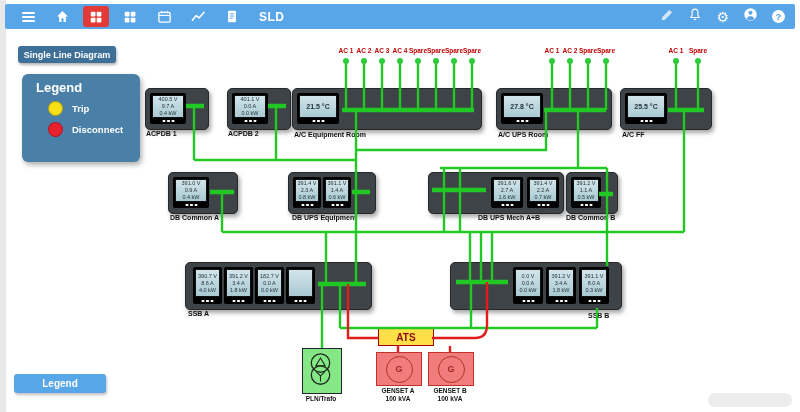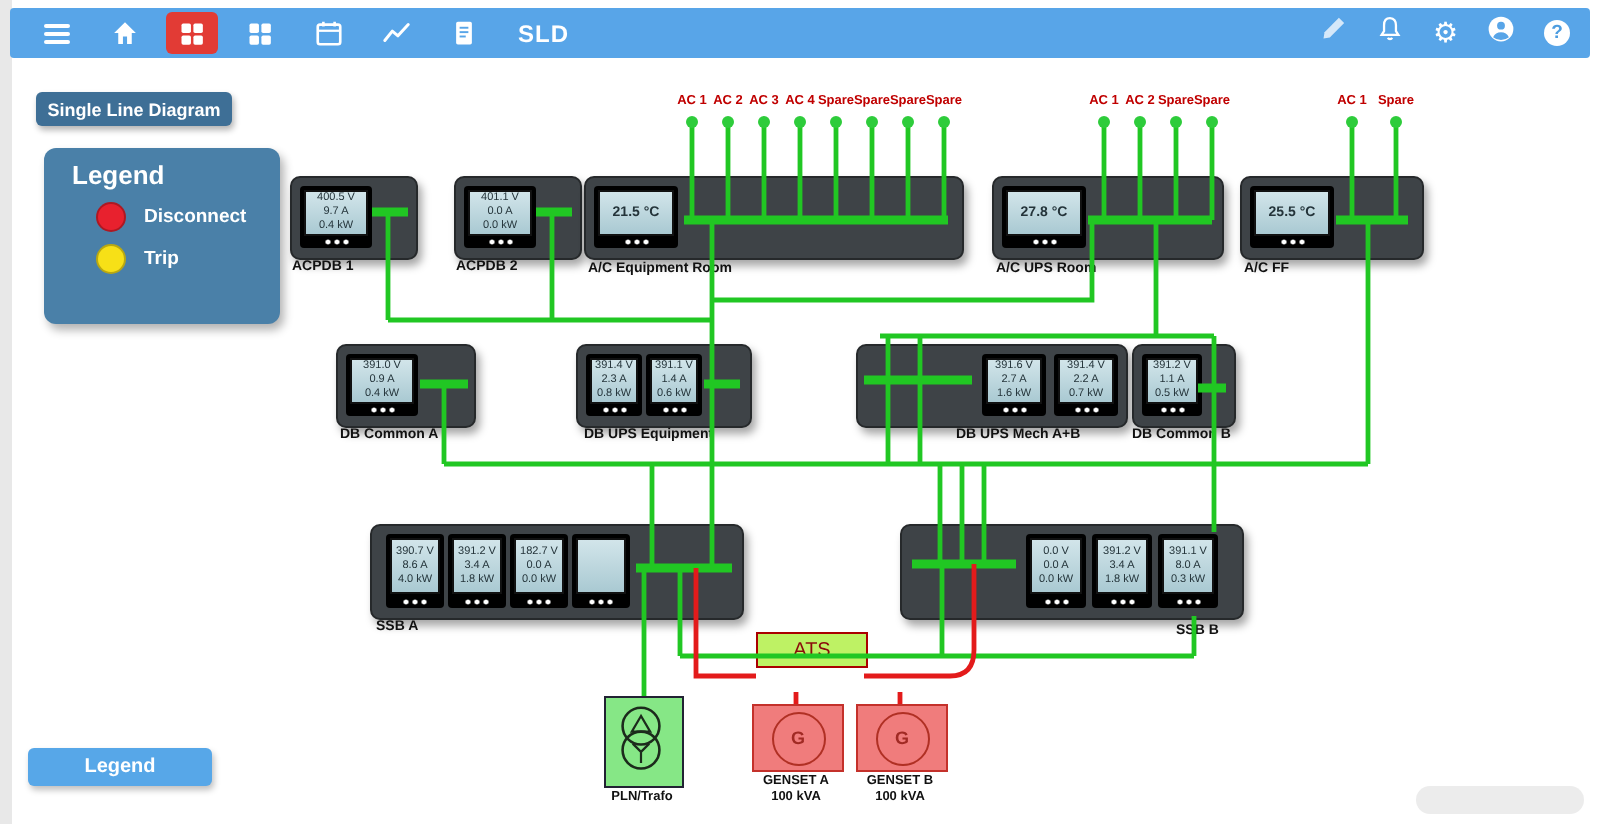--- a/index.html
+++ b/index.html
@@ -43,22 +43,22 @@
   .screen.temp{font-size:7px;font-weight:bold;}
   .dotbar{position:absolute;left:0;right:0;bottom:0;height:7px;display:flex;
           align-items:center;justify-content:center;}
   .dots{width:13px;height:4px;background-image:radial-gradient(circle,#fff 1.1px,transparent 1.4px);
         background-size:4.5px 4px;background-position:center;}
   .plabel{position:absolute;font-size:7px;font-weight:bold;color:#111;white-space:nowrap;}
   .aclabel{position:absolute;width:34px;text-align:center;font-size:6.5px;font-weight:bold;
            color:#C00000;white-space:nowrap;}
   .wires{position:absolute;left:0;top:0;pointer-events:none;}
   
-  .ats-box{position:absolute;left:378px;top:316px;width:54px;height:16px;background:#bef264;
-           border:1px solid #AA0000;color:#8A0B0B;font-size:10px;font-weight:normal;
+  .ats-box{position:absolute;left:378px;top:328px;width:54px;height:16px;background:#fde047;
+           border:1px solid #AA0000;color:#8A0B0B;font-size:10px;font-weight:bold;
            display:flex;align-items:center;justify-content:center;cursor:pointer;}
   .pln-box{position:absolute;left:302px;top:348px;width:38px;height:44px;background:#86E786;
            border:1.5px solid #223;cursor:pointer;}
   .genset-box{position:absolute;width:44px;height:32px;background:#F07C7C;border:1.5px solid #C4312B;cursor:pointer;
               display:flex;align-items:center;justify-content:center;}
   .genset-circle{width:25px;height:25px;border:1.5px solid #B03024;border-radius:50%;
                  color:#A12A24;font-size:9px;font-weight:bold;display:flex;align-items:center;justify-content:center;}
   .eqlabel{position:absolute;font-size:6.5px;font-weight:bold;color:#111;text-align:center;line-height:8px;}
   .watermark{position:absolute;left:708px;top:393px;width:84px;height:14px;background:#dcdcdc;
              border-radius:8px;opacity:.55;}
@@ -152,26 +152,26 @@
       <span class="help-circle">?</span>
     </div>
   </div>
 </header>
 
 <div class="sld-btn">Single Line Diagram</div>
 
 <div class="legend">
   <div class="legend-title">Legend</div>
   <div class="legend-item">
+    <span class="legend-dot" style="background:#F7E017"></span>
+    <span class="legend-label">Trip</span>
+  </div>
+  <div class="legend-item">
     <span class="legend-dot" style="background:#E8212E"></span>
     <span class="legend-label">Disconnect</span>
-  </div>
-  <div class="legend-item">
-    <span class="legend-dot" style="background:#F7E017"></span>
-    <span class="legend-label">Trip</span>
   </div>
 </div>
 
 <div class="kembali-btn">Legend</div>
 
 <div class="panel" style="left:145px;top:88px;width:62px;height:40px">
   <div class="display" style="left:4px;top:4px;width:36px;height:31px">
     <div class="screen" style="height:21px">
       <div class="ln">400.5 V</div>
       <div class="ln">9.7 A</div>

